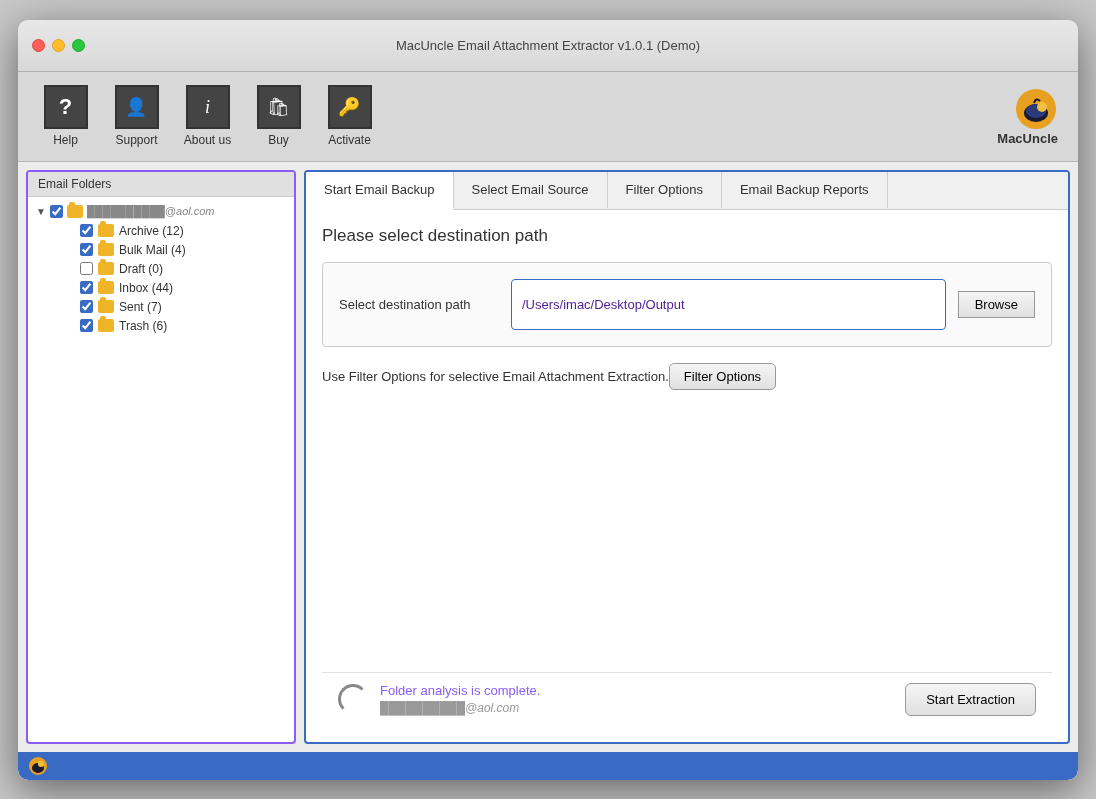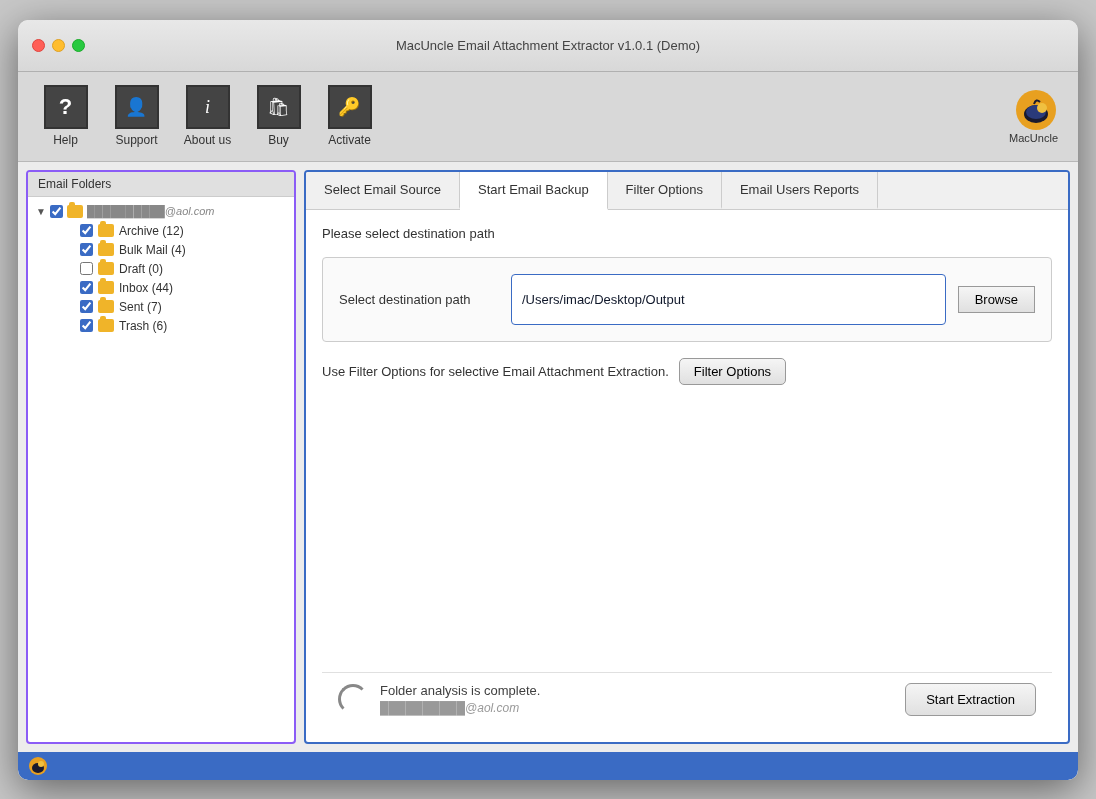--- a/index.html
+++ b/index.html
@@ -98,22 +98,23 @@
       display: flex;
       align-items: flex-end;
       flex-direction: column;
       justify-content: center;
     }
     .logo-icon {
       width: 44px;
       height: 44px;
     }
     .logo-label {
-      font-size: 11px;
-      color: #333;
+      font-size: 13px;
+      color: #333;
+      font-weight: bold;
     }
     
     .main-area {
       flex: 1;
       display: flex;
       background: #ececec;
       padding: 8px;
       gap: 8px;
       overflow: hidden;
     }
@@ -224,21 +225,21 @@
     }
     .content-area {
       flex: 1;
       padding: 16px;
       display: flex;
       flex-direction: column;
       gap: 16px;
       overflow: hidden;
     }
     .section-title {
-      font-size: 13px;
+      font-size: 17px;
       color: #333;
     }
     .destination-box {
       border: 1px solid #ccc;
       border-radius: 4px;
       padding: 16px;
       display: flex;
       align-items: center;
       gap: 12px;
       background: #fafafa;
@@ -248,36 +249,35 @@
       color: #333;
       font-weight: 500;
       min-width: 160px;
     }
     .dest-input {
       flex: 1;
       border: 1px solid #3a6bc4;
       border-radius: 4px;
       padding: 17px 10px;
       font-size: 13px;
-      color: #0f172a;
+      color: #4c1d95;
       outline: none;
     }
     .browse-btn {
       padding: 5px 16px;
       background: linear-gradient(180deg, #f5f5f5, #e0e0e0);
       border: 1px solid #999;
       border-radius: 0;
       font-size: 13px;
       cursor: pointer;
       white-space: nowrap;
     }
     .filter-notice {
       display: flex;
       align-items: center;
-      gap: 10px;
       font-size: 13px;
       color: #333;
     }
     .filter-btn {
       padding: 5px 14px;
       background: linear-gradient(180deg, #f5f5f5, #e0e0e0);
       border: 1px solid #999;
       border-radius: 5px;
       font-size: 13px;
       cursor: pointer;
@@ -296,21 +296,21 @@
       border-radius: 50%;
       border: 3px solid transparent;
       border-top-color: #888;
       border-left-color: #888;
       animation: spin 1s linear infinite;
       flex-shrink: 0;
     }
     @keyframes spin { to { transform: rotate(360deg); } }
     .status-text {
       font-size: 13px;
-      color: #404040;
+      color: #8b5cf6;
       flex: 1;
     }
     .email-account {
       font-size: 12px;
       color: #999;
       font-style: italic;
     }
     .start-extraction-btn {
       padding: 8px 20px;
       background: linear-gradient(180deg, #f5f5f5, #e0e0e0);
@@ -427,31 +427,31 @@
             <span class="folder-icon-yellow"></span>
             <span class="tree-item-label">Trash (6)</span>
           </div>
         </div>
       </div>
     </div>
 
     <div class="right-panel">
 
       <div class="tabs-bar">
+        <div class="tab active">
+          <span>Start Email Backup</span>
+        </div>
         <div class="tab">
           <span>Select Email Source</span>
         </div>
-        <div class="tab active">
-          <span>Start Email Backup</span>
-        </div>
         <div class="tab">
           <span>Filter Options</span>
         </div>
         <div class="tab">
-          <span>Email Users Reports</span>
+          <span>Email Backup Reports</span>
         </div>
       </div>
 
       <div class="content-area">
         <div class="section-title">Please select destination path</div>
 
         <div class="destination-box">
           <span class="dest-label">Select destination path</span>
           <input type="text" class="dest-input" value="/Users/imac/Desktop/Output" style="">
           <button class="browse-btn">Browse</button>

